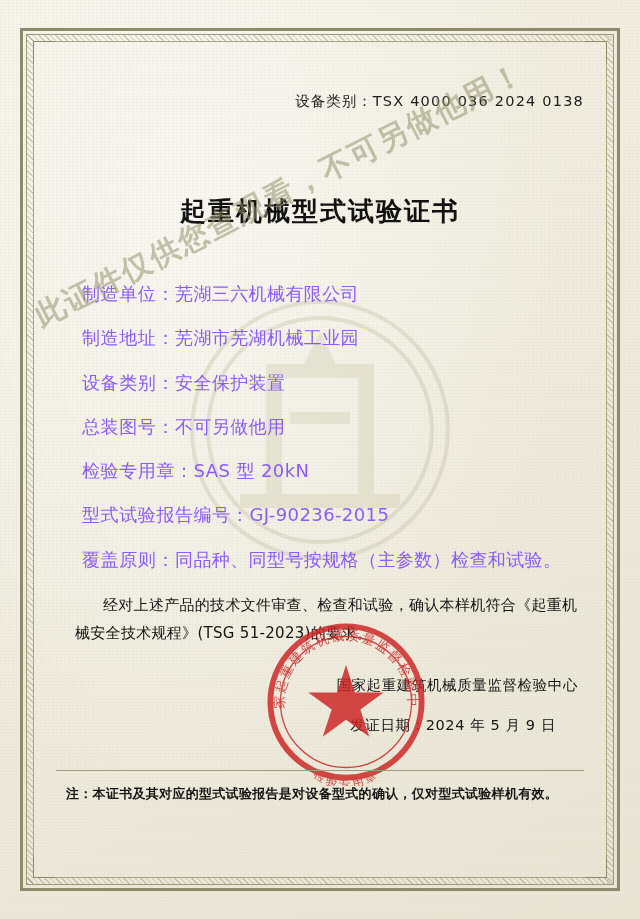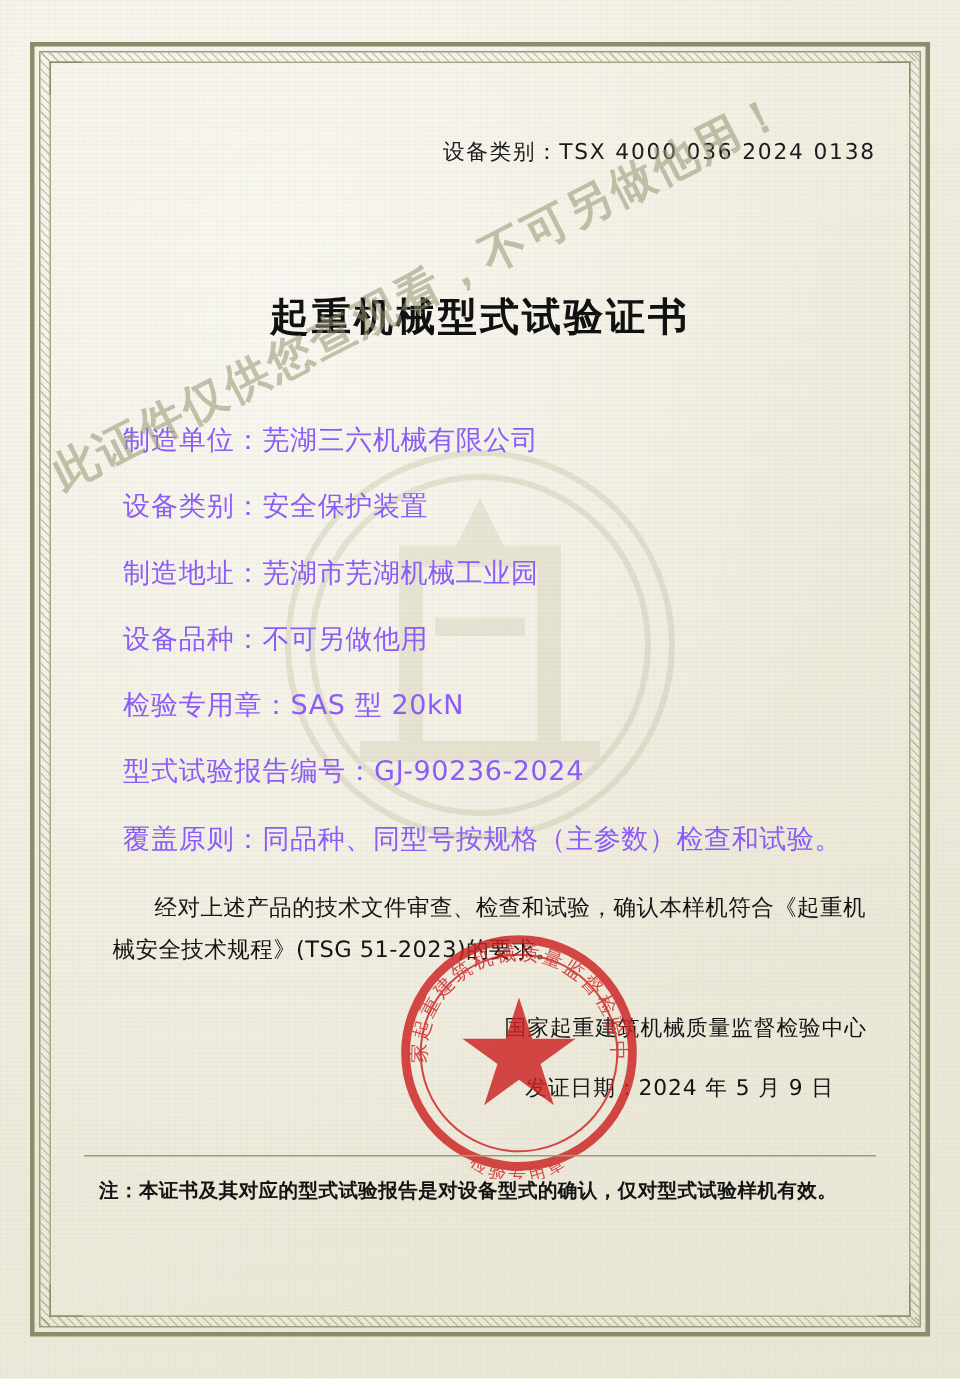--- a/index.html
+++ b/index.html
@@ -266,33 +266,33 @@
       <span class="label">设备类别：</span><span class="value">TSX 4000 036 2024 0138</span>
     </div>
 
     <div class="doc-title">起重机械型式试验证书</div>
 
     <div class="fields">
       <div class="field">
         <span class="fl">制造单位：</span><span class="fv">芜湖三六机械有限公司</span>
       </div>
       <div class="field">
+        <span class="fl">制造地址：</span><span class="fv">芜湖市芜湖机械工业园</span>
+      </div>
+      <div class="field">
         <span class="fl">设备类别：</span><span class="fv">安全保护装置</span>
       </div>
       <div class="field">
-        <span class="fl">制造地址：</span><span class="fv">芜湖市芜湖机械工业园</span>
-      </div>
-      <div class="field">
-        <span class="fl">设备品种：</span><span class="fv">不可另做他用</span>
+        <span class="fl">总装图号：</span><span class="fv">不可另做他用</span>
       </div>
       <div class="field">
         <span class="fl">检验专用章：</span><span class="fv">SAS 型 20kN</span>
       </div>
       <div class="field">
-        <span class="fl">型式试验报告编号：</span><span class="fv">GJ-90236-2024</span>
+        <span class="fl">型式试验报告编号：</span><span class="fv">GJ-90236-2015</span>
       </div>
       <div class="field">
         <span class="fl">覆盖原则：</span><span class="fv">同品种、同型号按规格（主参数）检查和试验。</span>
       </div>
     </div>
 
     <div class="paragraph">经对上述产品的技术文件审查、检查和试验，确认本样机符合《起重机械安全技术规程》(TSG 51-2023)的要求。</div>
 
     <div class="issuer">国家起重建筑机械质量监督检验中心</div>
 

